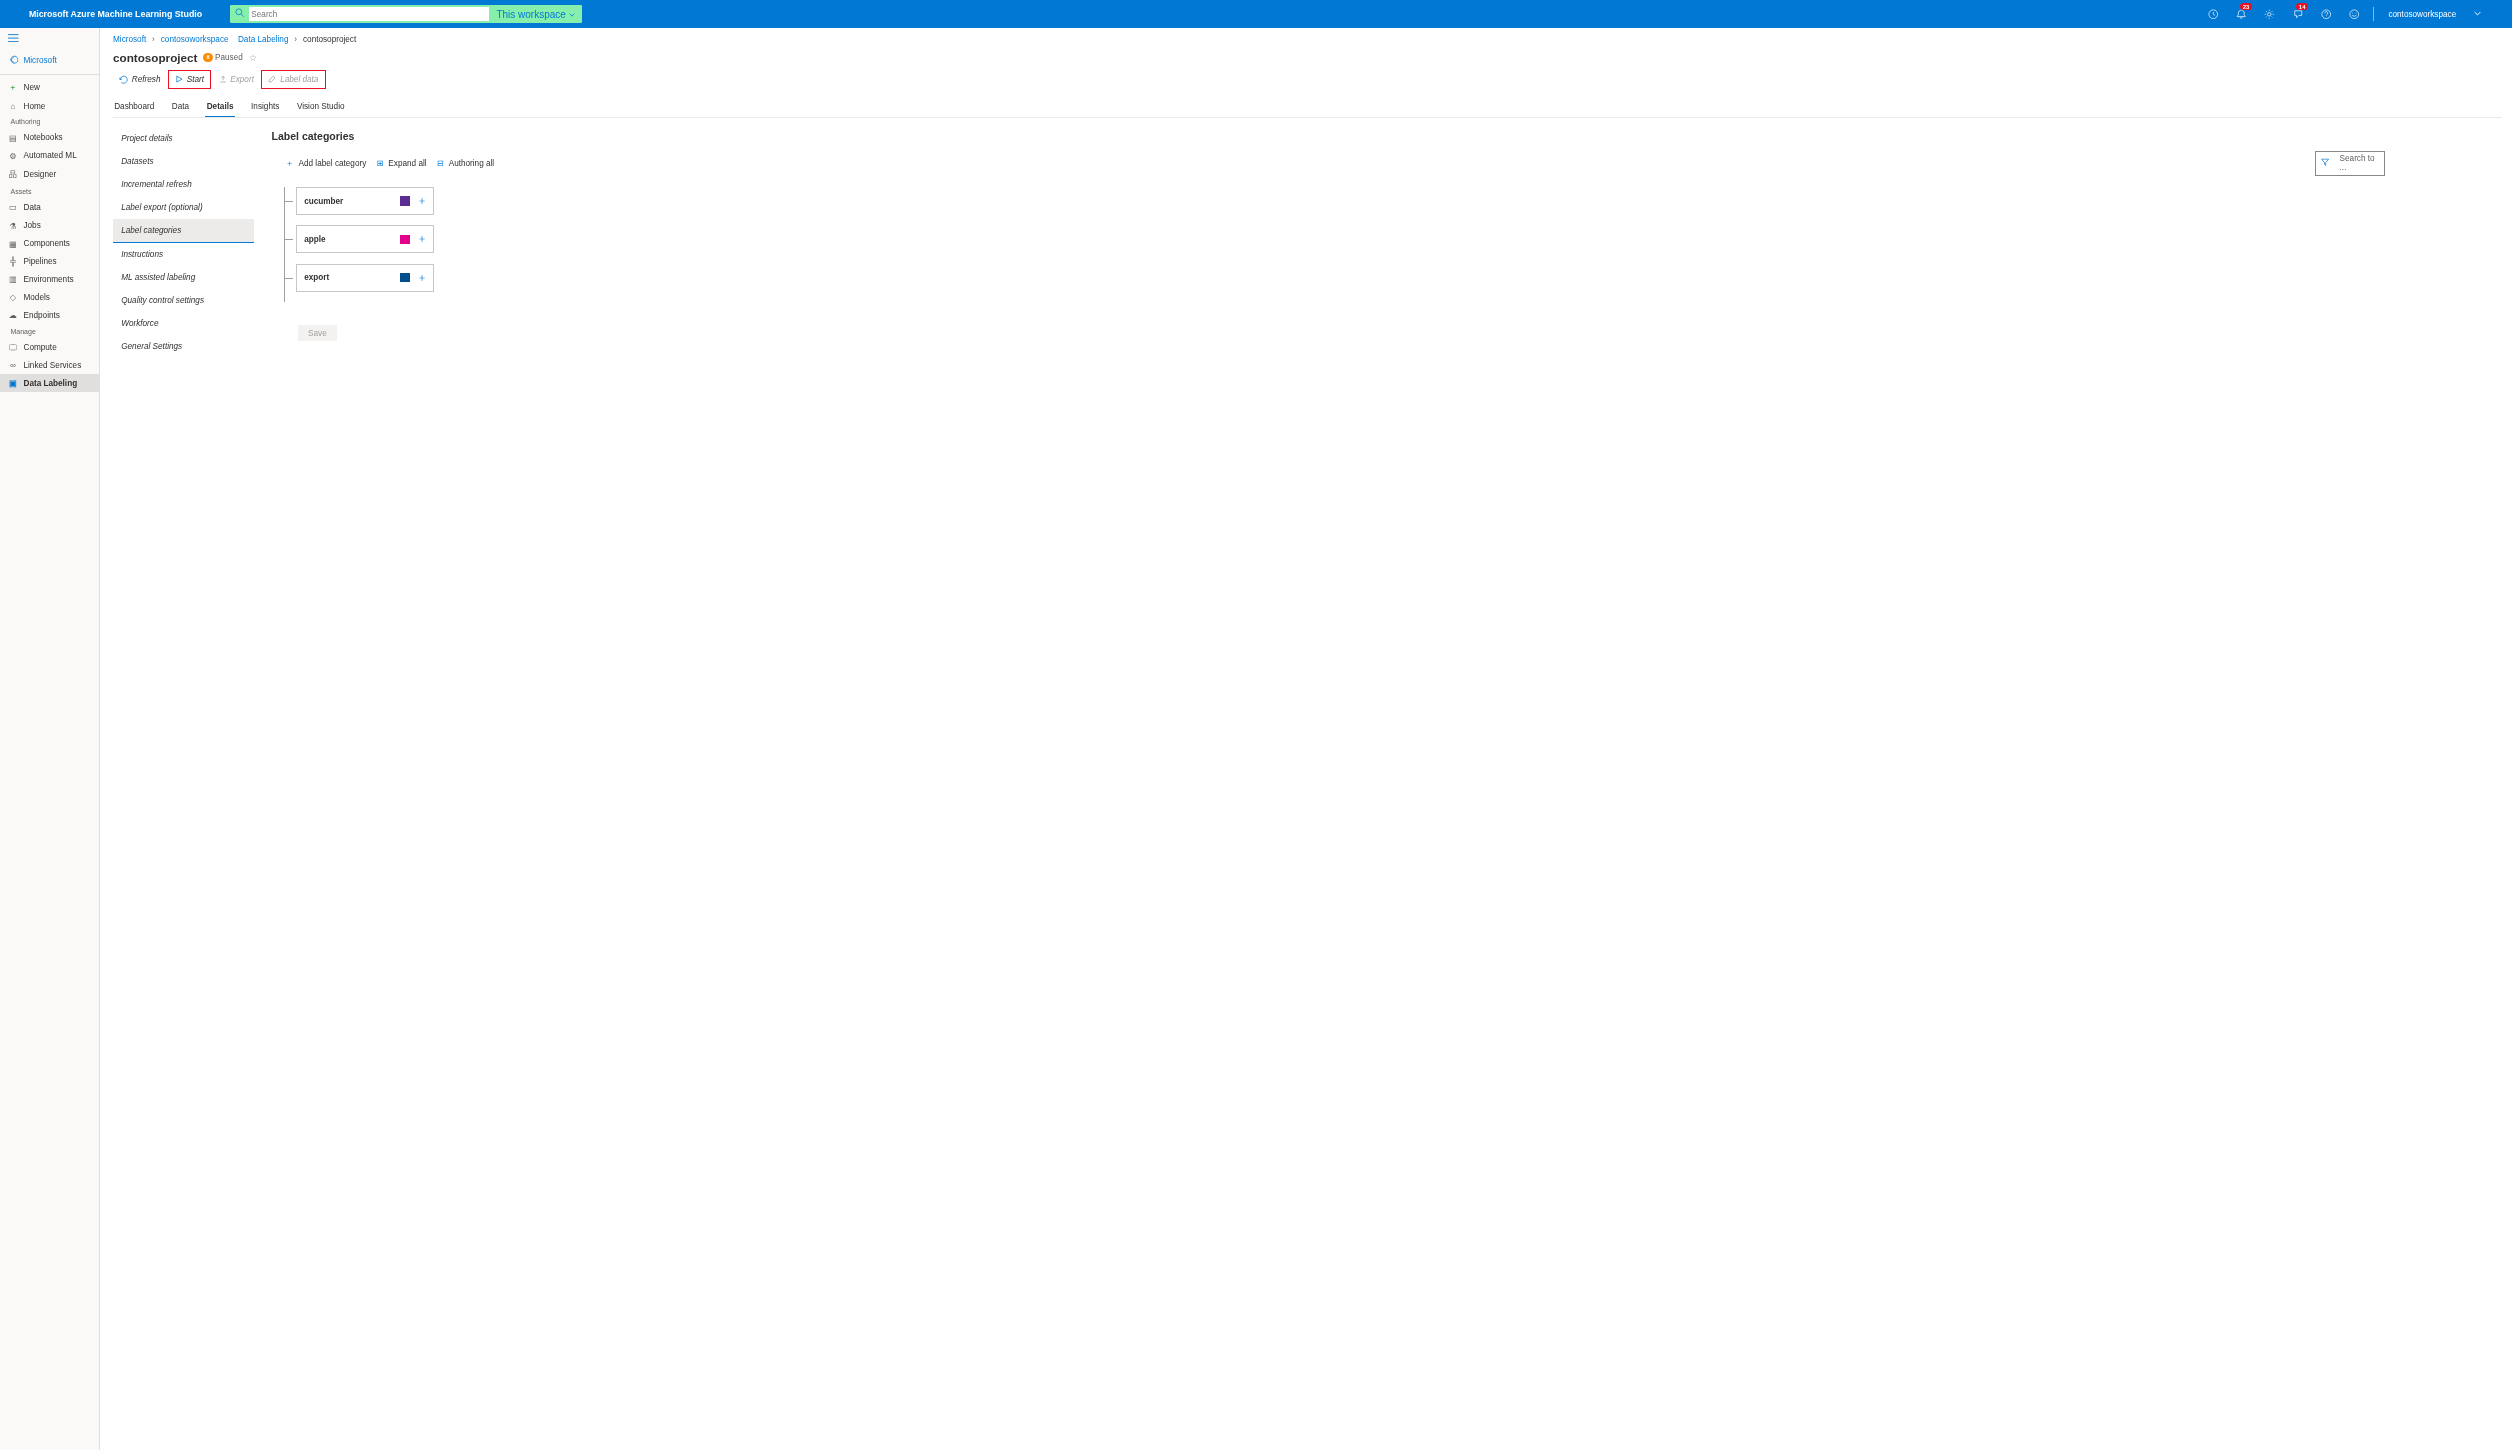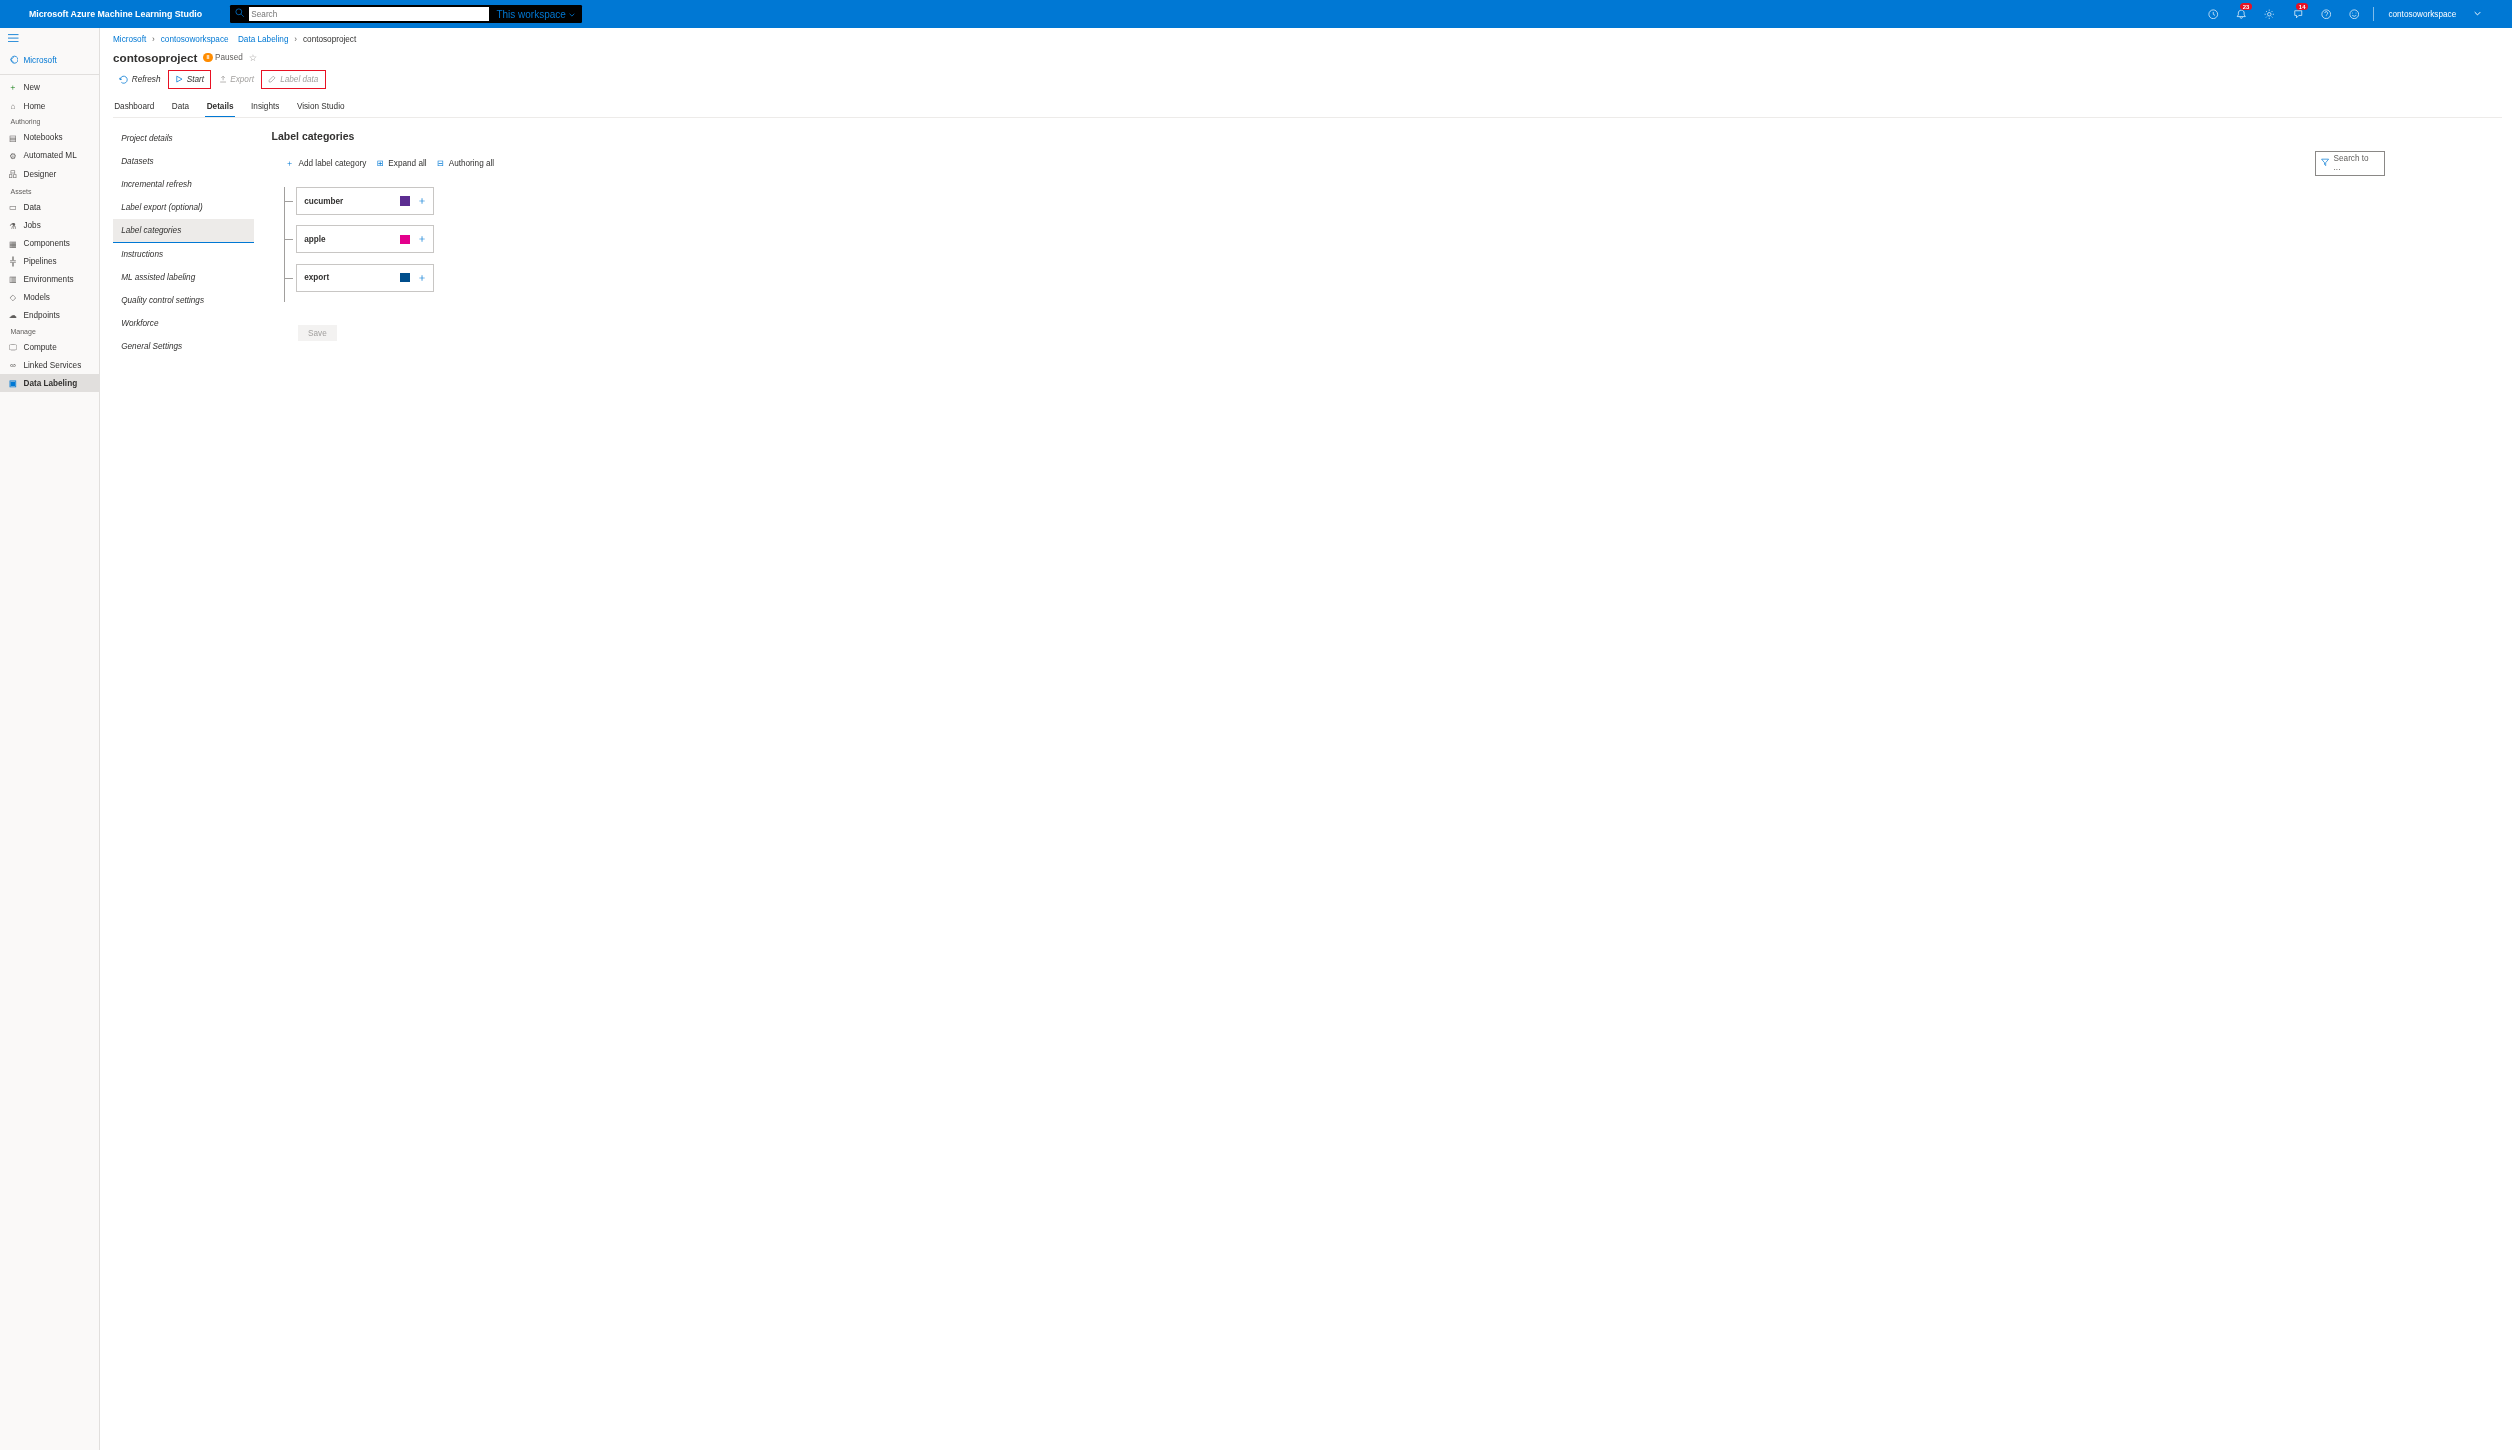--- a/index.html
+++ b/index.html
@@ -1,21 +1,21 @@
 <!DOCTYPE html>
 <html style="font-size:9.4px"><head>
 <meta charset="utf-8">
 <style>
   * { box-sizing: border-box; margin: 0; padding: 0; font-family: "Segoe UI", -apple-system, sans-serif; }
   body { background: #fff; color: #323130; font-size: 8.2px; }
 
   
   .topbar { background: #0078d4; height: 28px; display: flex; align-items: center; color: #fff; padding: 0 23px; gap: 4.7px; }
   .topbar .brand { font-size: 8.8px; font-weight: 600; padding: 0 5.9px; white-space: nowrap; }
-  .topbar .search-wrap { flex: 0 0 auto; display: flex; align-items: center; background: #000000; border-radius: 1.2px; height: 17.6px; width: 352px; margin-left: 17.6px; }
+  .topbar .search-wrap { flex: 0 0 auto; display: flex; align-items: center; background: #86efac; border-radius: 1.2px; height: 17.6px; width: 352px; margin-left: 17.6px; }
   .topbar .search-icon { color: #0078d4; padding: 0 4.7px; }
   .topbar .search-input { flex: 1; border: none; outline: none; font-size: 8.2px; color: #323130; padding: 2.3px; }
   .topbar .scope { color: #0078d4; display:flex; align-items:center; gap:3.5px; padding: 0 7px; font-size: 10px; cursor:pointer; }
   .topbar .spacer { flex: 1; }
   .topbar .icon-btn { width: 23.4px; height: 26px; display: flex; align-items: center; justify-content: center; position: relative; cursor:pointer; }
   .topbar .icon-btn svg { fill: #fff; }
   .topbar .badge { position: absolute; top: 2.3px; right: 1.2px; background: #e81123; color: #fff; border-radius: 4.7px; font-size: 5.9px; padding: 0.6px 2.9px; font-weight:600; }
   .topbar .vdiv { width:0.6px; height:14px; background: rgba(255,255,255,0.5); margin:0 2.3px; }
   .topbar .wsname { padding: 0 8.2px; font-size: 8.2px; cursor:pointer; display:flex; align-items:center; gap:17.6px;}
 
@@ -61,21 +61,21 @@
   
   .settings-list { width:141px;font-style:italic; }
   .settings-list .sitem { padding: 7px 8.2px; cursor:pointer; font-size:8.2px; color:#323130; }
   .settings-list .sitem.active { background:#edebe9; font-weight:400; border-bottom:1.2px solid #0078d4; }
 
   .details-pane { flex:1; padding-left:17.6px; }
   .details-pane h2 { font-size:10.5px; font-weight:600; margin:2.3px 0 9.4px;}
   .cat-toolbar { display:flex; align-items:center; gap:10.5px; margin-left:14px; }
   .cat-btn { display:flex; align-items:center; gap:4.7px; color:#323130; cursor:pointer; font-size:8.2px;}
   .cat-btn .cicon { color:#0078d4; }
-  .filter-box { margin-left:auto; border:0.6px solid #8a8886; display:flex; align-items:center; gap:4px; padding:2.3px 5.9px; cursor:pointer; color:#605e5c; width:70px; margin-right:117px;}
+  .filter-box { margin-left:auto; border:0.6px solid #8a8886; display:flex; align-items:center; gap:10px; padding:2.3px 5.9px; cursor:pointer; color:#605e5c; width:70px; margin-right:117px;}
 
   .label-tree { margin-top:11.7px; margin-left:7px; }
   .tree-conn { display:flex; }
   .tree-line { width:11.7px; border-left:0.6px solid #a19f9d; margin-left:5.9px; position:relative; }
   .tree-items { flex:1; }
   .tree-row { display:flex; align-items:center; margin-bottom:10.5px; position:relative;text-align:center;}
   .tree-hconn { width:8.2px; height:0.6px; background:#a19f9d; position:absolute; left:-11.7px; top:50%;}
   .label-chip { display:flex; align-items:center; border:0.6px solid #c8c6c4; padding:5.9px 5.9px 5.9px 7px; width:138px; justify-content:space-between; background:#fff; }
   .label-chip .lname { font-weight:600; }
   .label-chip .lright { display:flex; align-items:center; gap:7px; }

